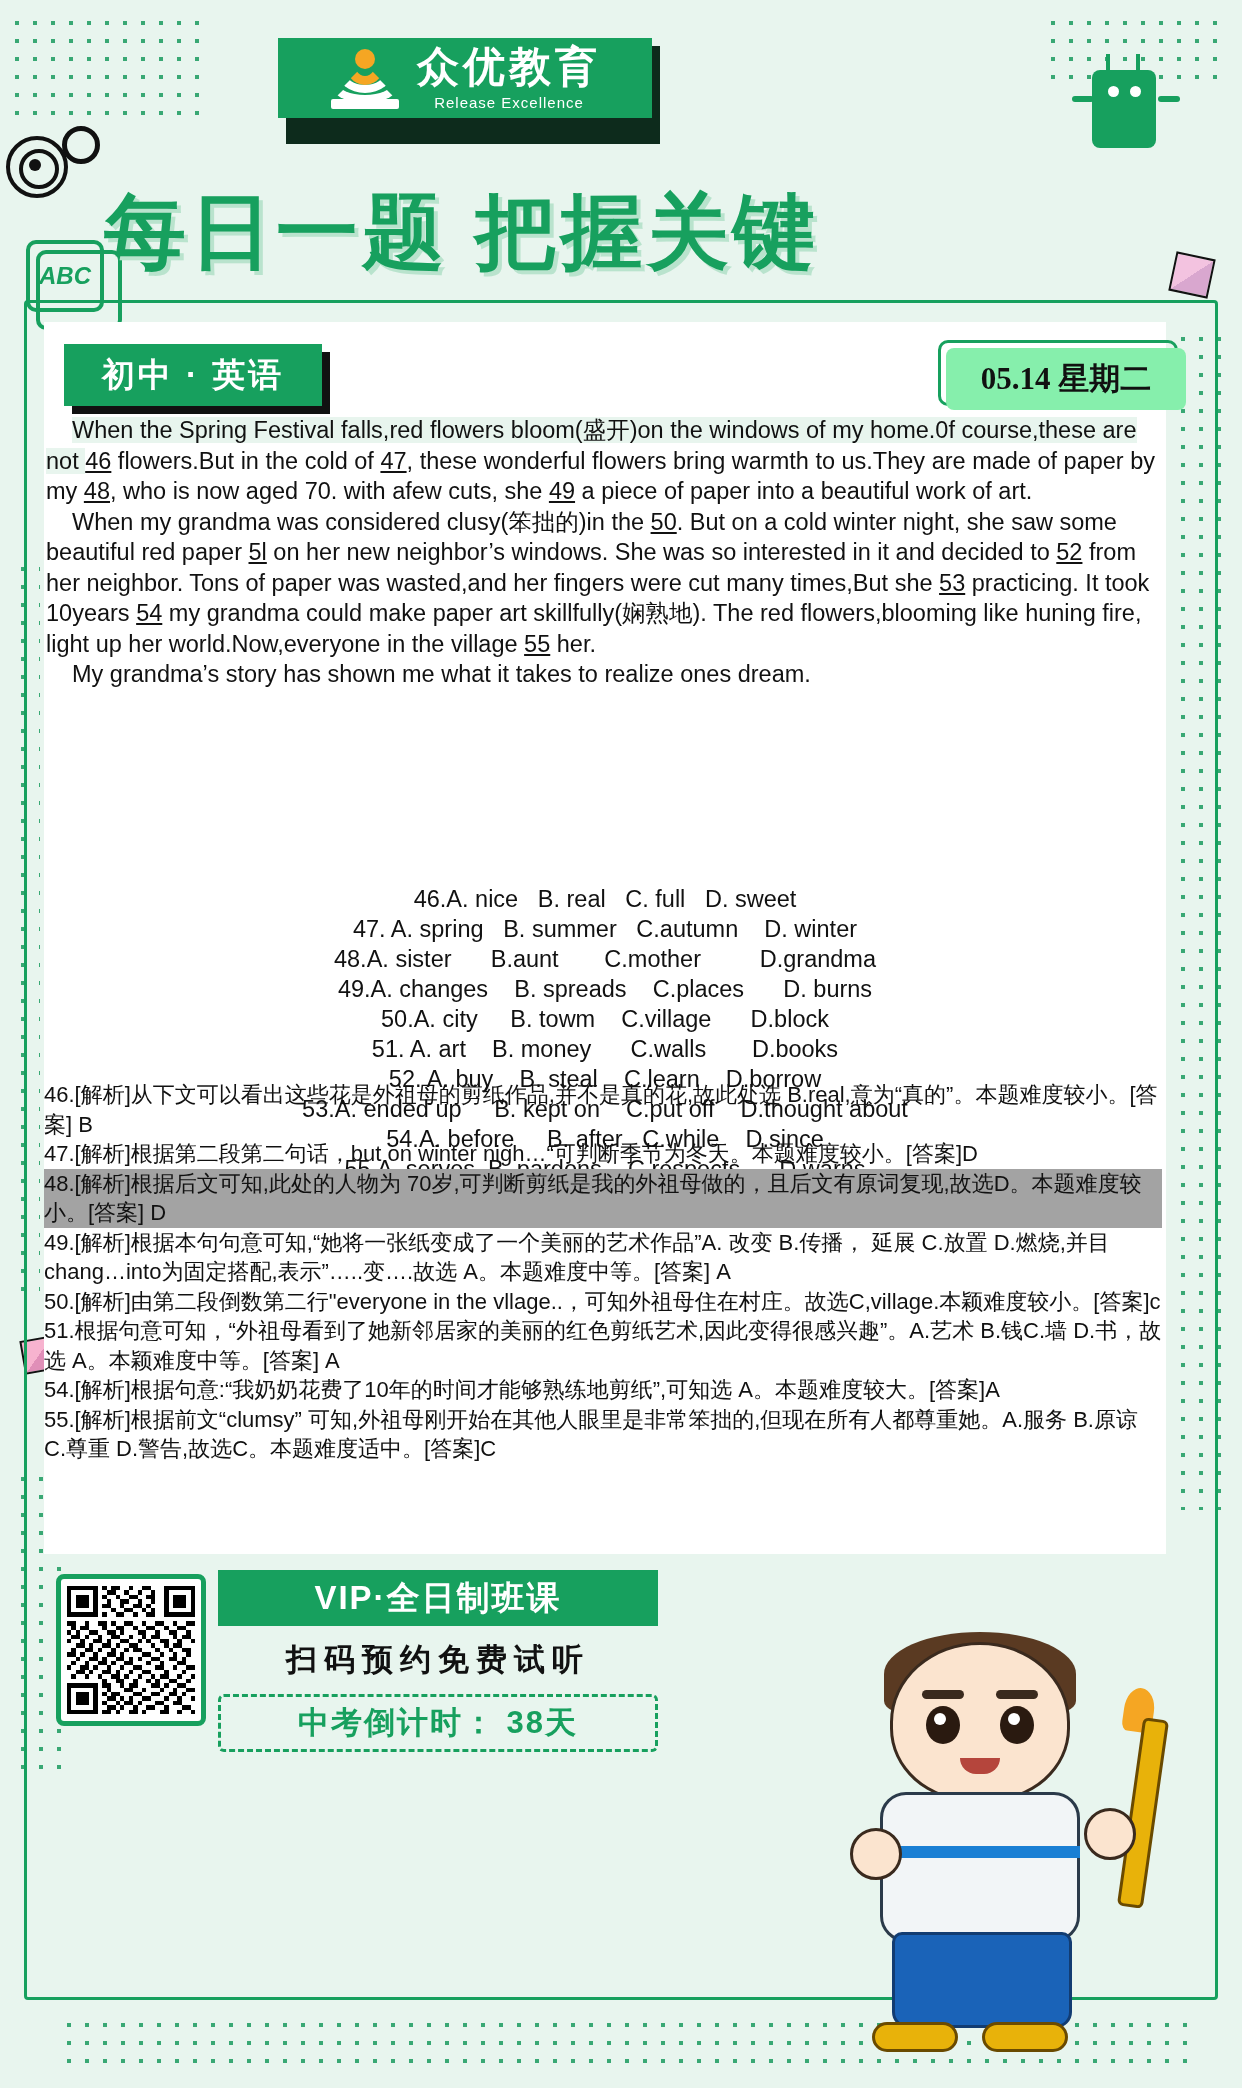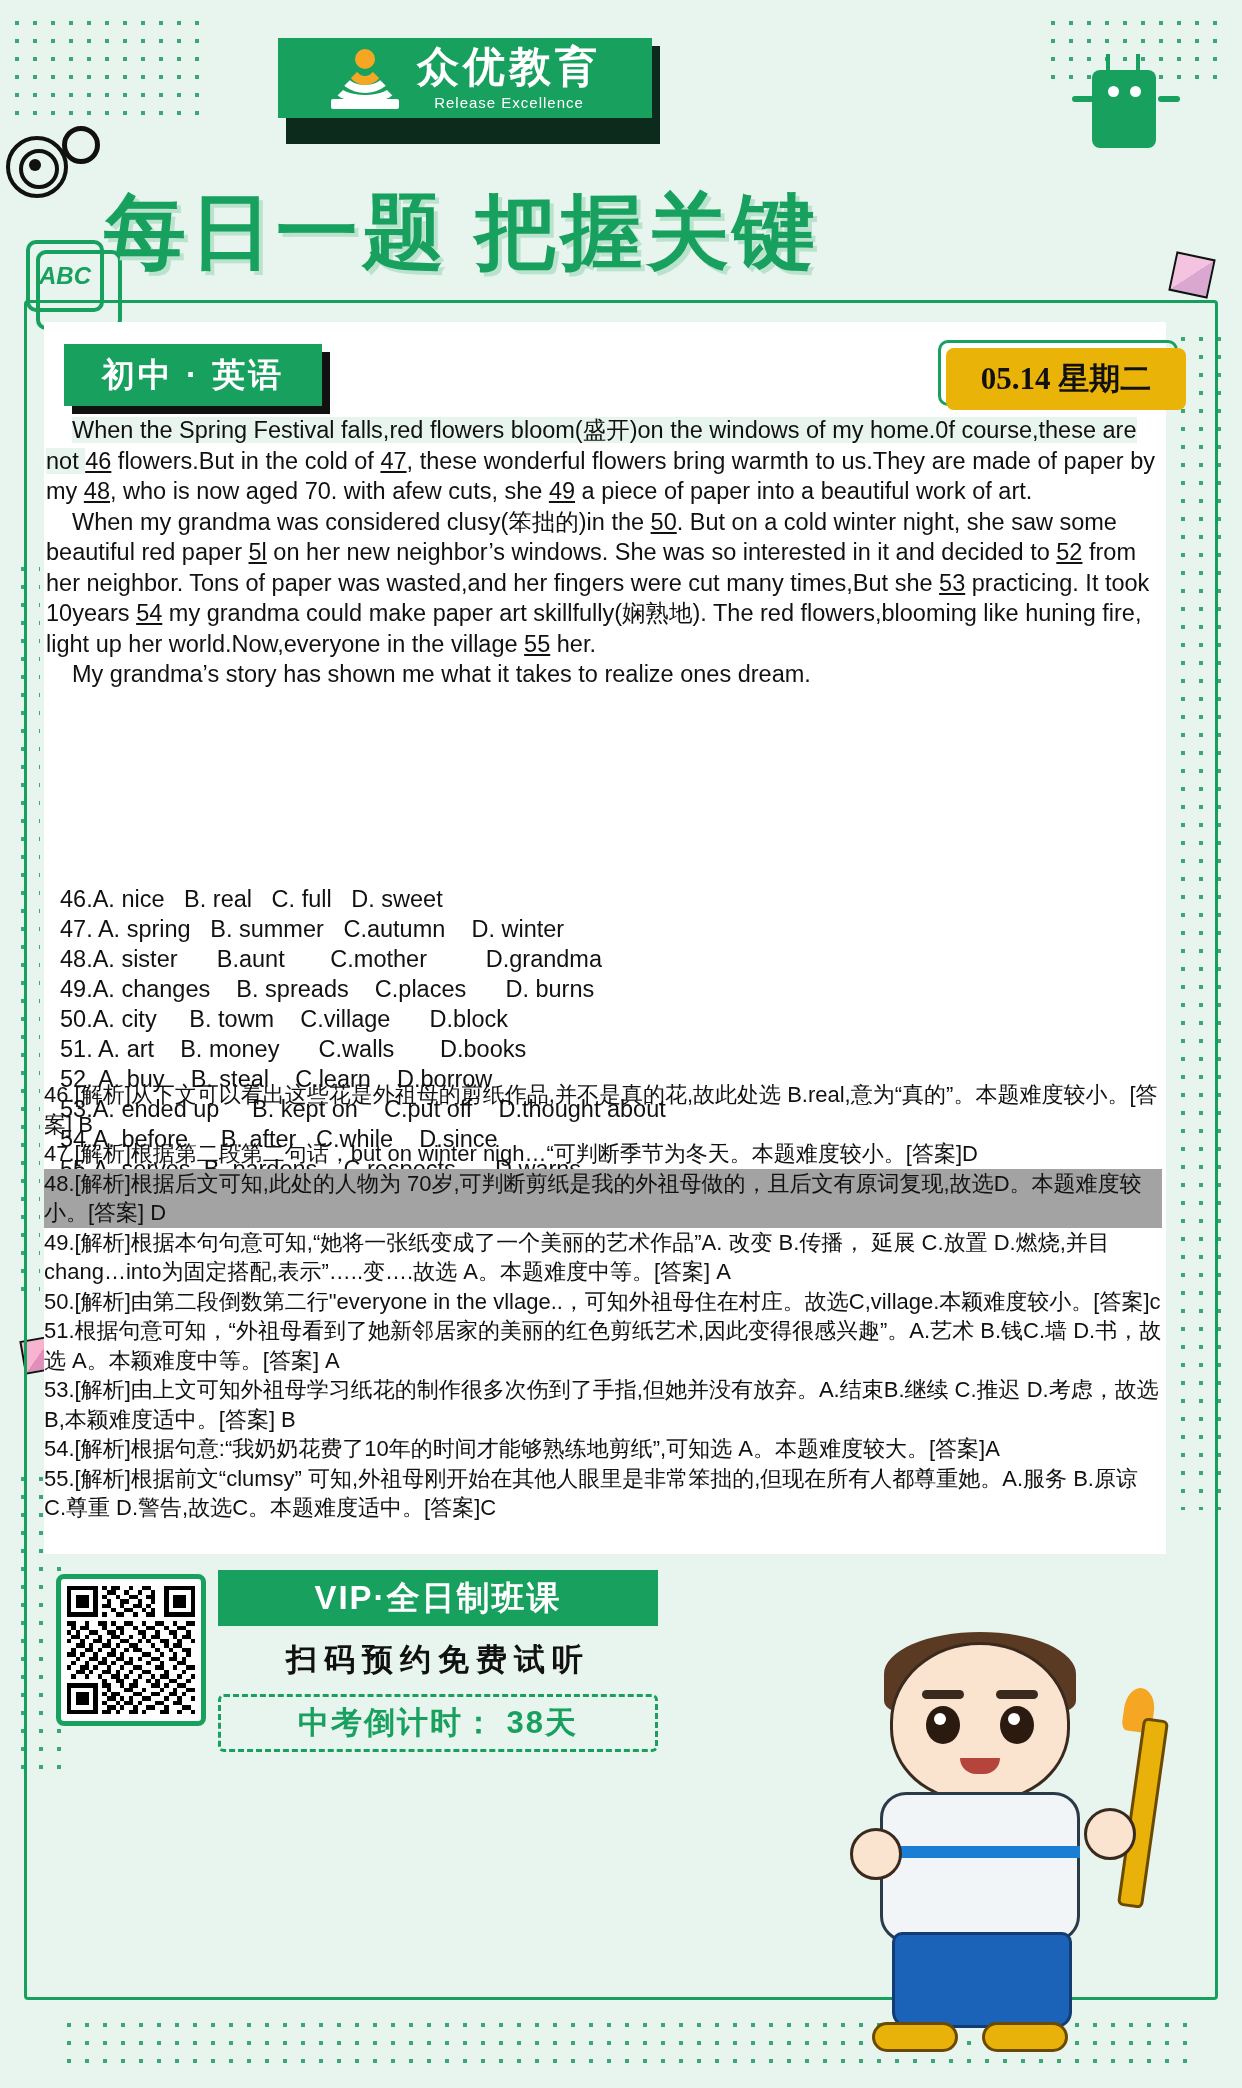--- a/index.html
+++ b/index.html
@@ -131,41 +131,41 @@
     position:absolute; left:64px; top:344px; width:258px; height:62px;
     background:#17A05E; color:#fff; font-size:33px; font-weight:bold;
     display:flex; align-items:center; justify-content:center; letter-spacing:3px;
   }
   .date-outline{
     position:absolute; right:64px; top:340px; width:240px; height:66px;
     border:3px solid #17A05E; border-radius:10px;
   }
   .date-badge{
     position:absolute; right:56px; top:348px; width:240px; height:62px;
-    background:#eab308; border-radius:8px;
+    background:#86efac; border-radius:8px;
     display:flex; align-items:center; justify-content:center;
     font-family:"Liberation Serif","DejaVu Serif",serif;
     font-size:31px; color:#111; font-weight:bold;
   }
 
   
   .passage{
     position:absolute; left:46px; top:415px; width:1110px;
     font-size:23.5px; line-height:30.5px; color:#111;
     font-family:"Liberation Sans","DejaVu Sans",sans-serif;
   }
   .passage p{ margin-bottom:0; text-indent:0; }
   .passage p.indent{ text-indent:26px; }
   .hl{ background:#e8f5ee; }
   u { text-decoration:underline; text-underline-offset:2px; }
 
   
   .options{
     position:absolute; left:60px; top:884px; width:1090px;
-    font-size:23.5px; line-height:30px; color:#111;
+    font-size:23.5px; line-height:30px; color:#111;text-align:center;
   }
   .opt-row{ white-space:pre; }
 
   
   .explain{
     position:absolute; left:44px; top:1080px; width:1118px;
     font-size:22px; line-height:29.5px; color:#111;
   }
   .explain div{ margin:0; }
   .ex-hl{ background:#a3a3a3; }
@@ -298,21 +298,20 @@
     <div class="opt-row">55.A. serves  B. pardons    C.respects      D.warns</div>
   </div>
 
 <div class="explain">
     <div>46.[解析]从下文可以看出这些花是外祖母的剪纸作品,并不是真的花,故此处选 B.real,意为“真的”。本题难度较小。[答案] B</div>
     <div>47.[解析]根据第二段第二句话，but on winter nigh…“可判断季节为冬天。本题难度较小。[答案]D</div>
     <div class="ex-hl">48.[解析]根据后文可知,此处的人物为 70岁,可判断剪纸是我的外祖母做的，且后文有原词复现,故选D。本题难度较小。[答案] D</div>
     <div>49.[解析]根据本句句意可知,“她将一张纸变成了一个美丽的艺术作品”A. 改变 B.传播， 延展 C.放置 D.燃烧,并目 chang…into为固定搭配,表示”…..变….故选 A。本题难度中等。[答案] A</div>
     <div>50.[解析]由第二段倒数第二行"everyone in the vllage..，可知外祖母住在村庄。故选C,village.本颖难度较小。[答案]c</div>
     <div>51.根据句意可知，“外祖母看到了她新邻居家的美丽的红色剪纸艺术,因此变得很感兴趣”。A.艺术 B.钱C.墙 D.书，故选 A。本颖难度中等。[答案] A</div>
-    <div>53.[解析]由上文可知外祖母学习纸花的制作很多次伤到了手指,但她并没有放弃。A.结束B.继续 C.推迟 D.考虑，故选 B,本颖难度适中。[答案] B</div>
     <div>54.[解析]根据句意:“我奶奶花费了10年的时间才能够熟练地剪纸”,可知选 A。本题难度较大。[答案]A</div>
     <div>55.[解析]根据前文“clumsy” 可知,外祖母刚开始在其他人眼里是非常笨拙的,但现在所有人都尊重她。A.服务 B.原谅 C.尊重 D.警告,故选C。本题难度适中。[答案]C</div>
   </div>
 
 <div class="qr-box">
   <svg class="qr" viewBox="0 0 29 29" shape-rendering="crispEdges">
     <rect width="29" height="29" fill="#fff"></rect>
     <g fill="#000">
       <rect x="0" y="0" width="7" height="1"></rect>
         <rect x="0" y="6" width="7" height="1"></rect>

